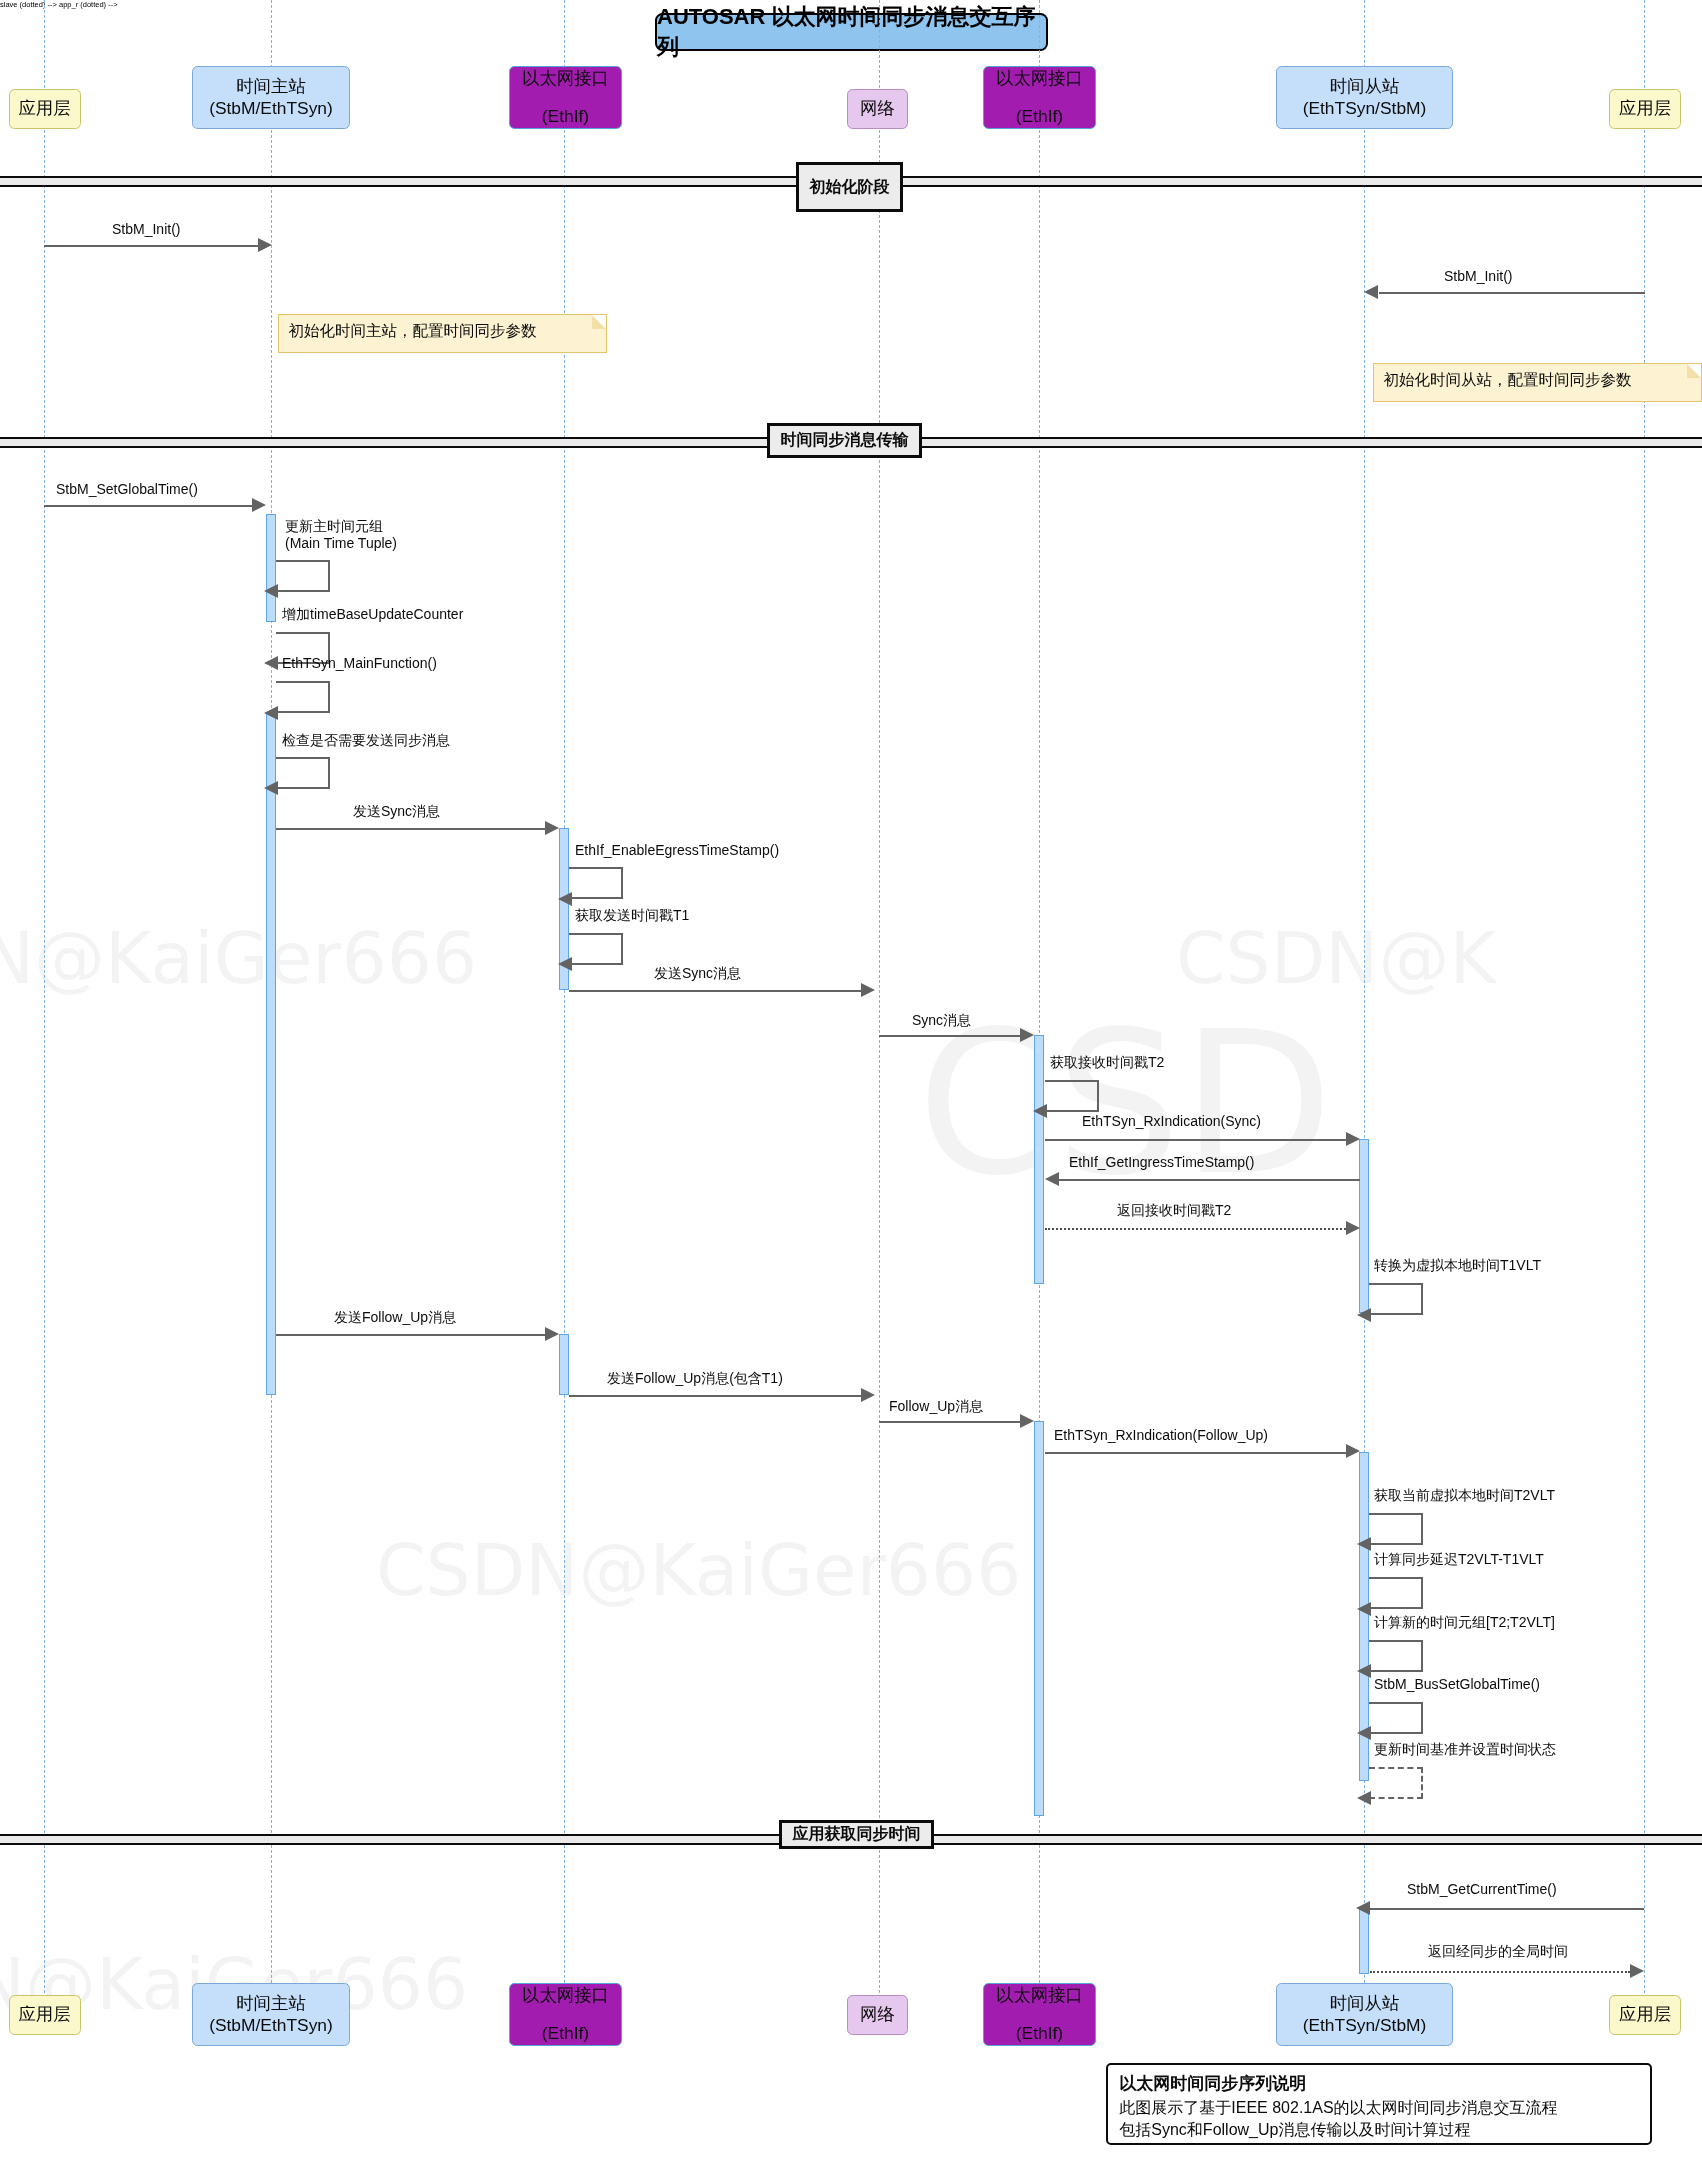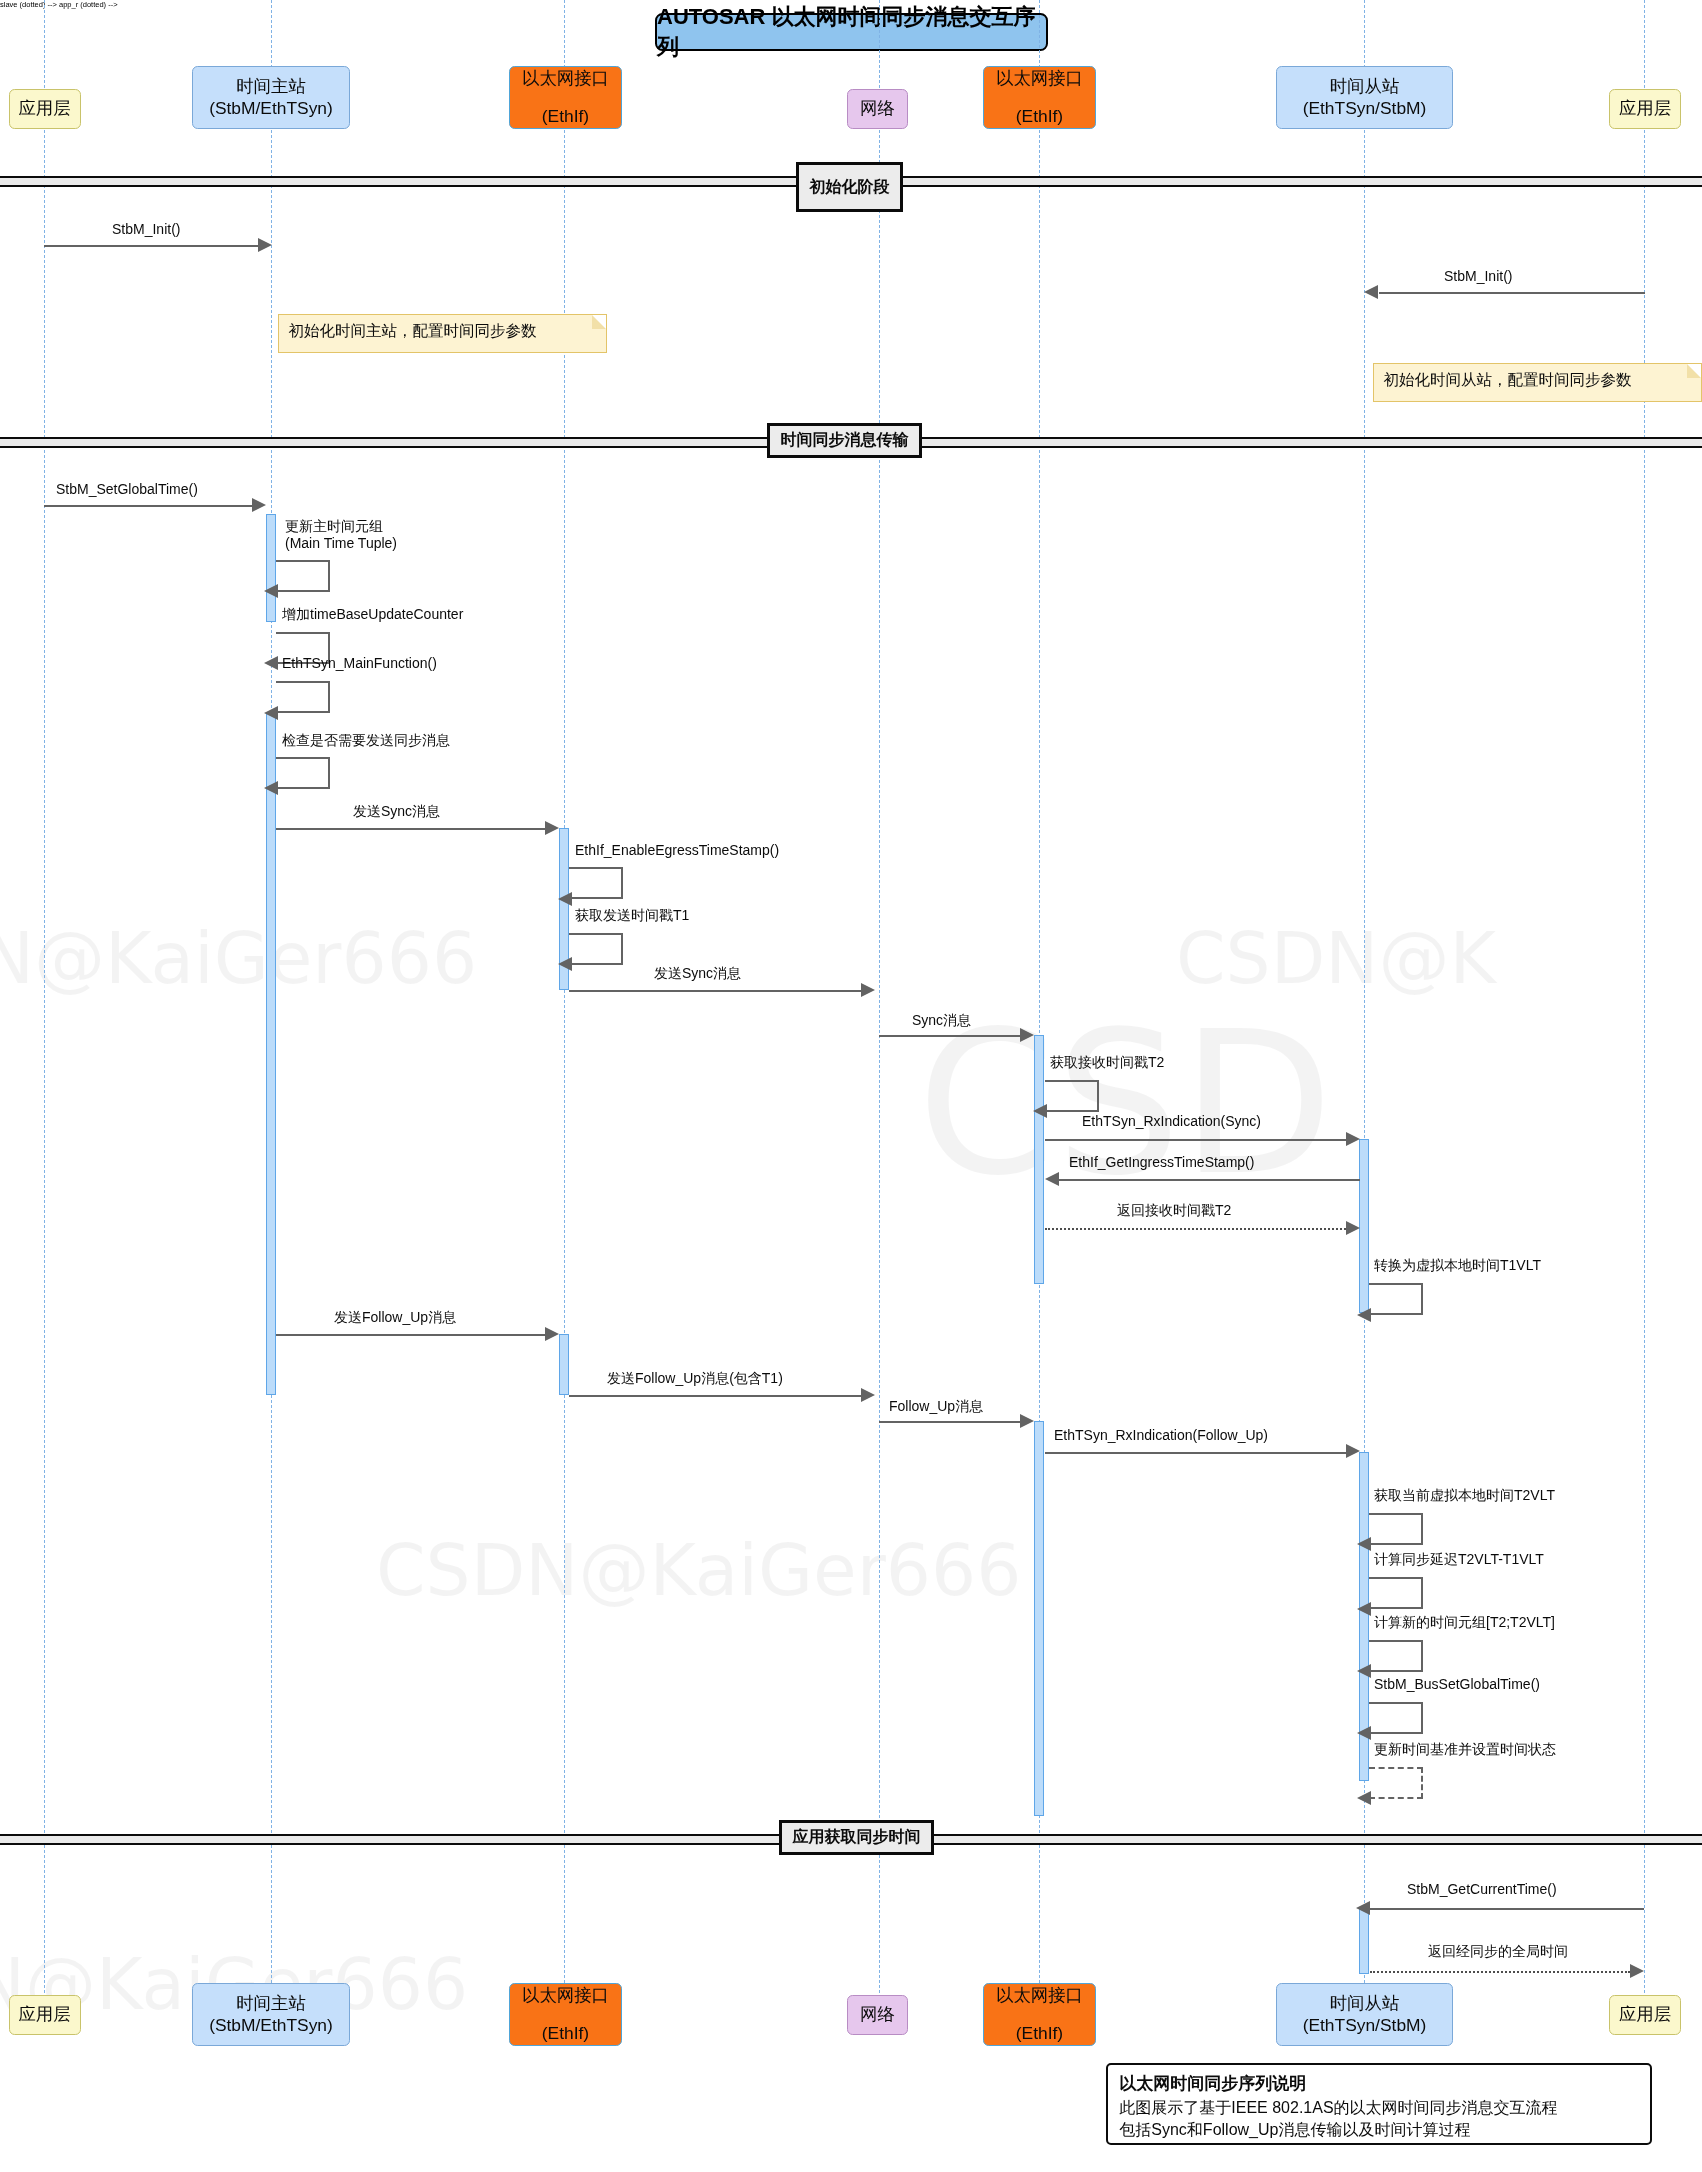--- a/index.html
+++ b/index.html
@@ -17,21 +17,21 @@
       font-size:22px;font-weight:bold;color:#000;letter-spacing:0px;box-sizing:border-box;}
 
   
   .lifeline{position:absolute;width:0;border-left:1.4px dashed #7fb2e5;top:0;}
 
   
   .pbox{position:absolute;box-sizing:border-box;border-radius:5.6px;
         display:flex;align-items:center;justify-content:center;text-align:center;
         font-size:17.4px;line-height:1.22;color:#0b0b0b;padding:1.9px 3.8px;}
   .pbox.blue{background:#c5dffb;border:0.9px solid #7aa8d8;}
-  .pbox.cyan{background:#f97316;border:0.9px solid #4fa5d8;gap:16px;}
+  .pbox.cyan{background:#a21caf;border:0.9px solid #4fa5d8;gap:16px;}
   .pbox.yellow{background:#fbf8cc;border:0.9px solid #c9c36a;}
   .pbox.purple{background:#e6c7ed;border:0.9px solid #b88cc4;}
 
   
   .divider{position:absolute;left:0;width:1702px;height:6.6px;
            border-top:2.8px solid #0b0b0b;border-bottom:2.8px solid #0b0b0b;background:#eaeaea;}
   .divlabel{position:absolute;background:#ececec;border:3.3px solid #0b0b0b;
             font-size:16px;font-weight:bold;color:#0b0b0b;
             padding:3.3px 10.4px;box-sizing:border-box;white-space:nowrap;
             display:flex;align-items:center;justify-content:center;}
@@ -276,21 +276,21 @@
   <div class="selfloop" style="left:1369px;top:1702px;width:54px;height:32px;"></div>
   <div class="arrowhead left" style="left:1357px;top:1726px;"></div>
 
   
   <div class="msglabel" style="left:1374px;top:1741px;">更新时间基准并设置时间状态</div>
   <div class="selfloop dashed" style="left:1369px;top:1767px;width:54px;height:32px;"></div>
   <div class="arrowhead left" style="left:1357px;top:1791px;"></div>
 
   
   <div class="divider" style="top:1834px;"></div>
-  <div class="divlabel" style="left:779px;top:1820px;height:35px;">应用获取同步时间</div>
+  <div class="divlabel" style="left:779px;top:1820px;height:29px;">应用获取同步时间</div>
 
   
   <div class="msglabel" style="left:1407px;top:1881px;">StbM_GetCurrentTime()</div>
   <div class="msg" style="left:1370px;top:1908px;width:274px;"></div>
   <div class="arrowhead left" style="left:1356px;top:1901px;"></div>
 
    app_r (dotted) --&gt;
   <div class="msglabel" style="left:1428px;top:1943px;text-align:center;">返回经同步的全局时间</div>
   <div class="msg dotted" style="left:1370px;top:1971px;width:260px;"></div>
   <div class="arrowhead right" style="left:1630px;top:1964px;"></div>

